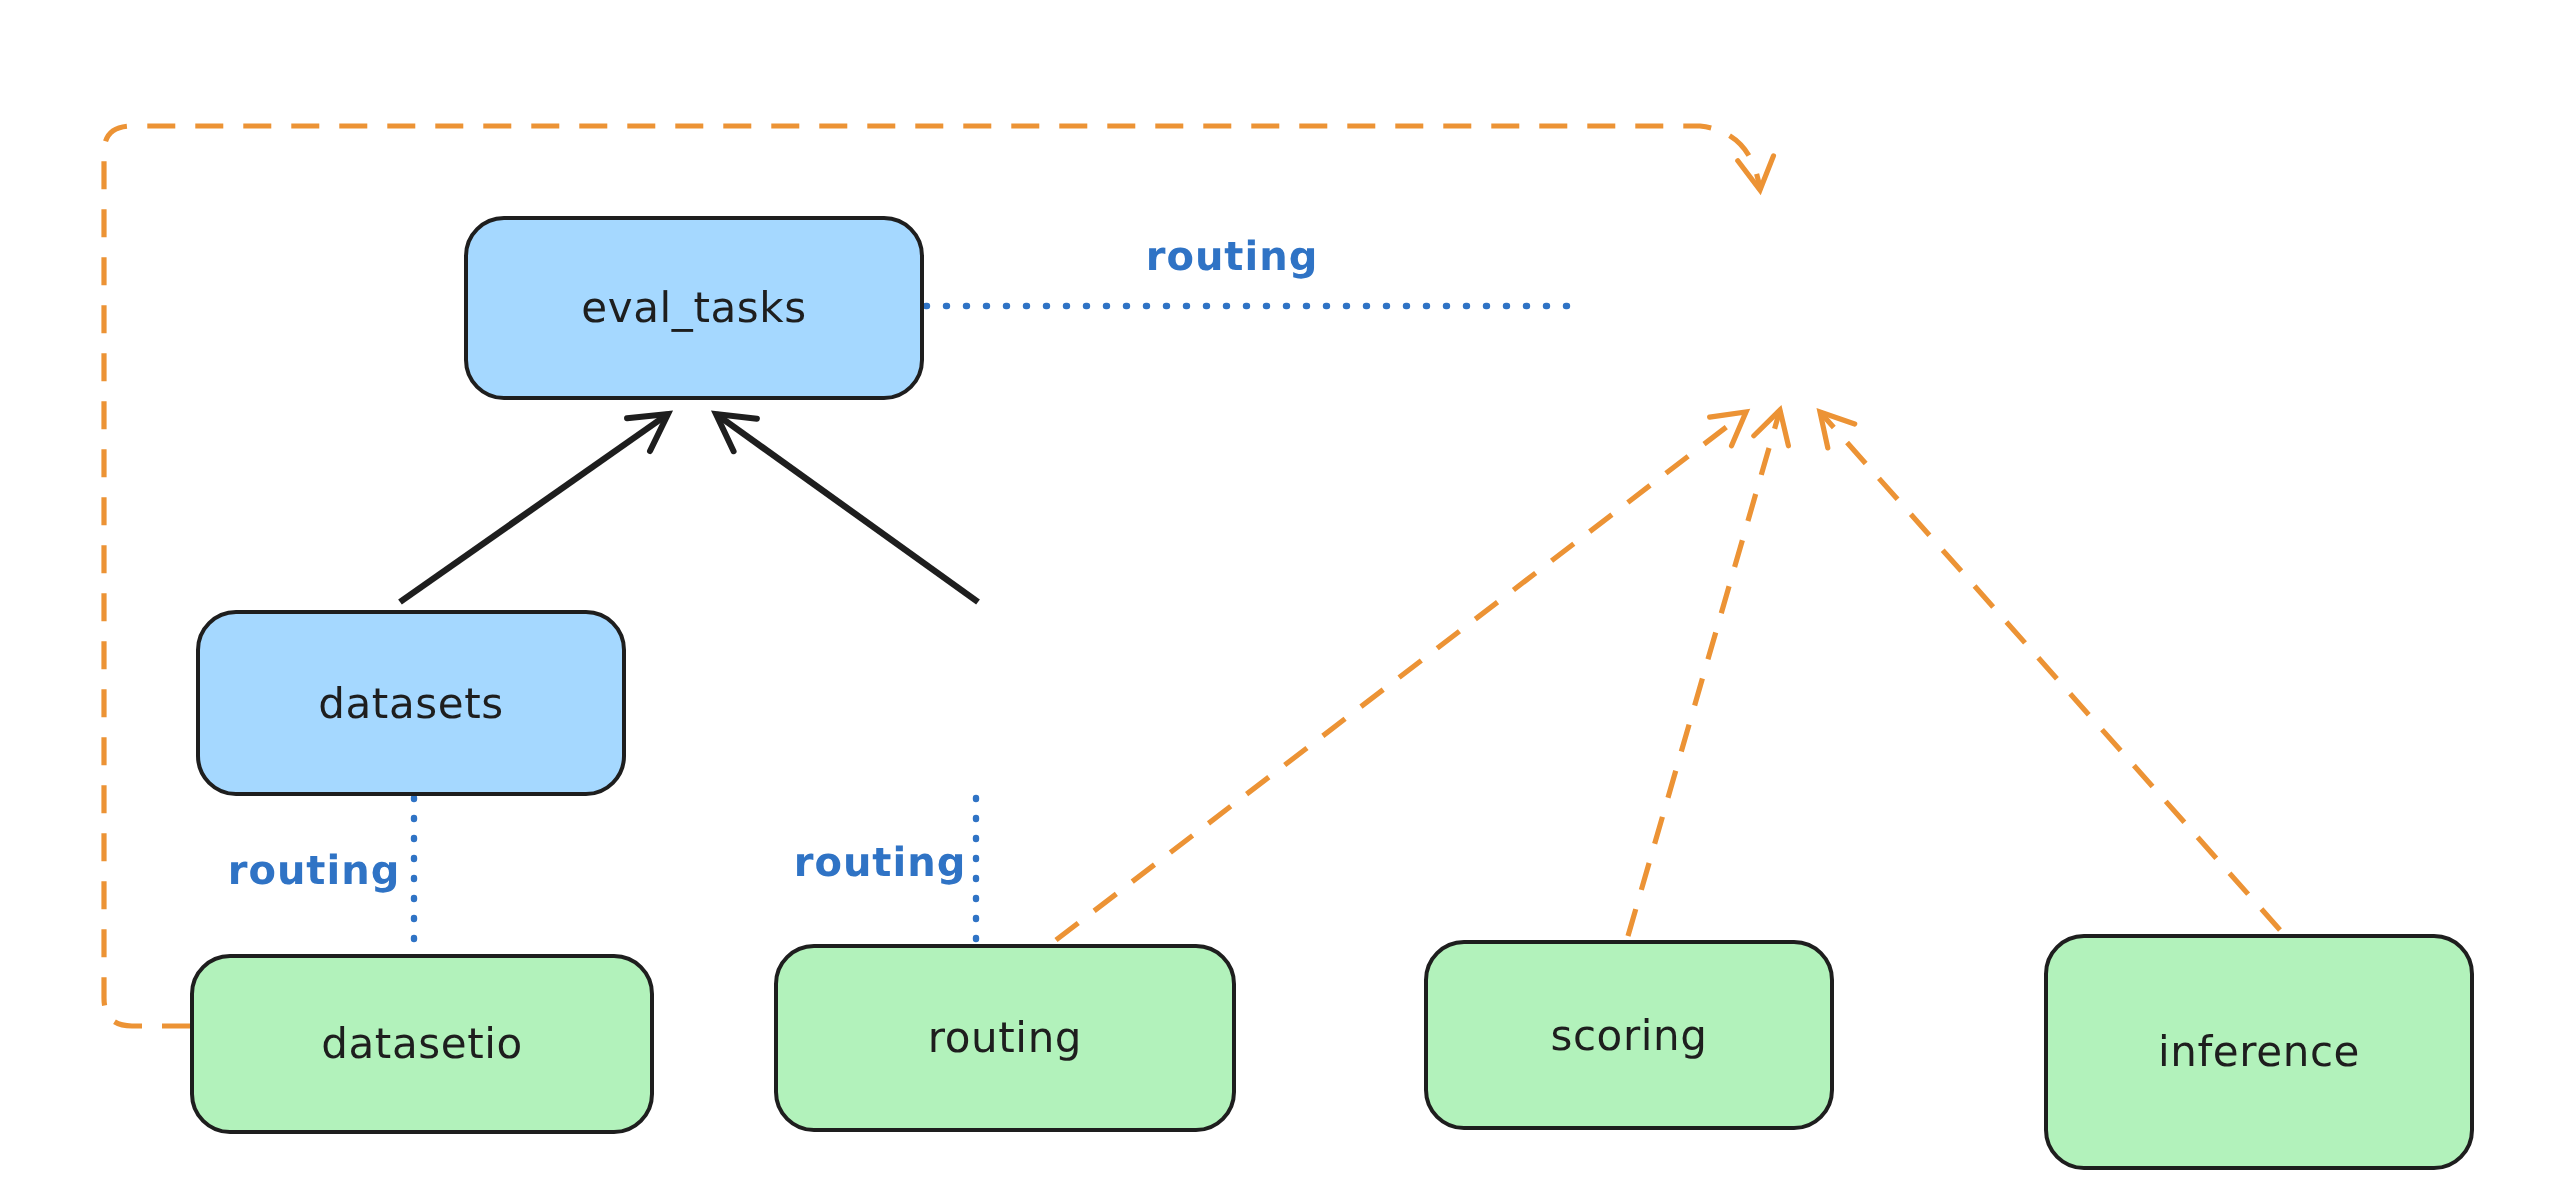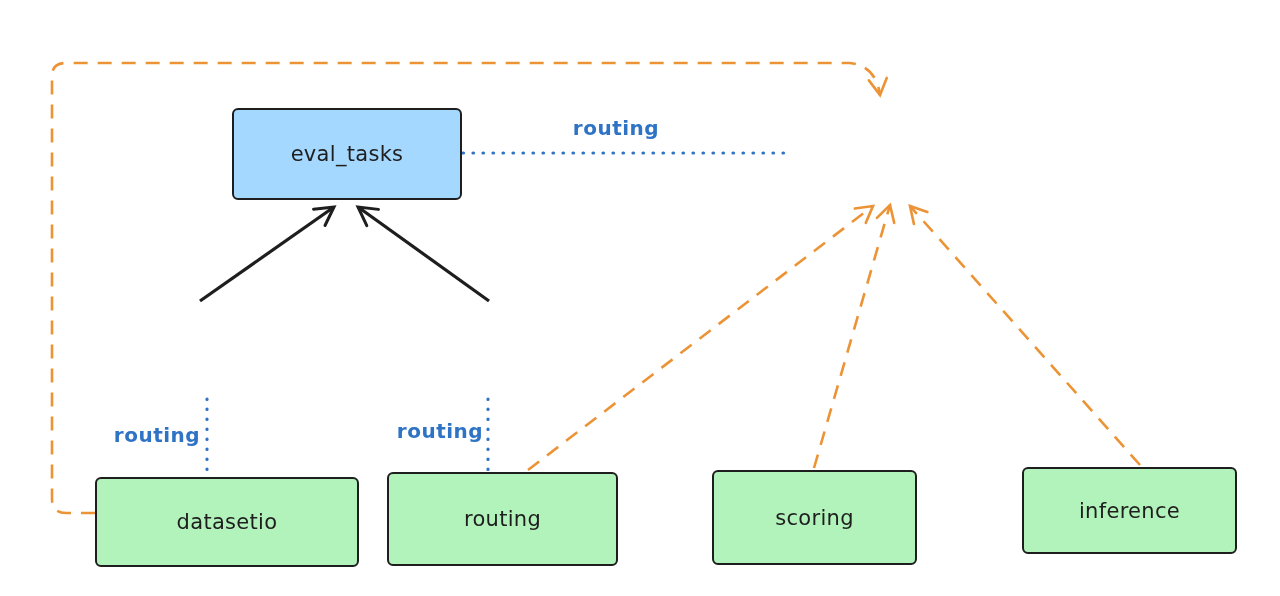--- a/index.html
+++ b/index.html
@@ -14,21 +14,21 @@
   .edges {
     position: absolute;
     left: 0; top: 0;
     width: 1280px; height: 596px;
     z-index: 1;
   }
   .node {
     position: absolute;
     z-index: 2;
     border: 2.5px solid #1e1e1e;
-    border-radius: 6px;
+    border-radius: 20px;
     display: flex;
     align-items: center;
     justify-content: center;
     box-sizing: border-box;
   }
   .node.blue  { background: #a5d8ff; }
   .node.green { background: #b2f2bb; }
   .node-label {
     color: #1e1e1e;
     font-size: 21px;
@@ -72,35 +72,38 @@
     <path d="M 528 470 L 873 206" fill="none" stroke="#ec9335" stroke-width="2.6" stroke-dasharray="14 10" marker-end="url(#arrowOrange)"></path>
     <path d="M 814 468 L 890 205" fill="none" stroke="#ec9335" stroke-width="2.6" stroke-dasharray="14 10" marker-end="url(#arrowOrange)"></path>
     <path d="M 1140 465 L 910 206" fill="none" stroke="#ec9335" stroke-width="2.6" stroke-dasharray="14 10" marker-end="url(#arrowOrange)"></path>
   </svg>
 
   <div class="node blue" style="left:232px; top:108px; width:230px; height:92px">
     <span class="node-label">eval_tasks</span>
   </div>
 
 
+  <div class="node blue" style="left:98px; top:305px; width:215px; height:93px">
+    <span class="node-label">datasets</span>
+  </div>
 
 
-  <div class="node green" style="left:95px; top:477px; width:264px; height:90px">
+  <div class="node green" style="left:95px; top:477px; width:232px; height:90px">
     <span class="node-label">datasetio</span>
   </div>
 
   <div class="node green" style="left:387px; top:472px; width:231px; height:94px">
     <span class="node-label">routing</span>
   </div>
 
   <div class="node green" style="left:712px; top:470px; width:205px; height:95px">
     <span class="node-label">scoring</span>
   </div>
 
-  <div class="node green" style="left:1022px; top:467px; width:215px; height:87px">
+  <div class="node green" style="left:1022px; top:467px; width:215px; height:118px">
     <span class="node-label">inference</span>
   </div>
 
   <div class="routing-label" style="left:561px; top:116px">routing</div>
   <div class="routing-label" style="left:102px; top:423px">routing</div>
   <div class="routing-label" style="left:385px; top:419px">routing</div>
 
 </div>
 
 </body></html>

